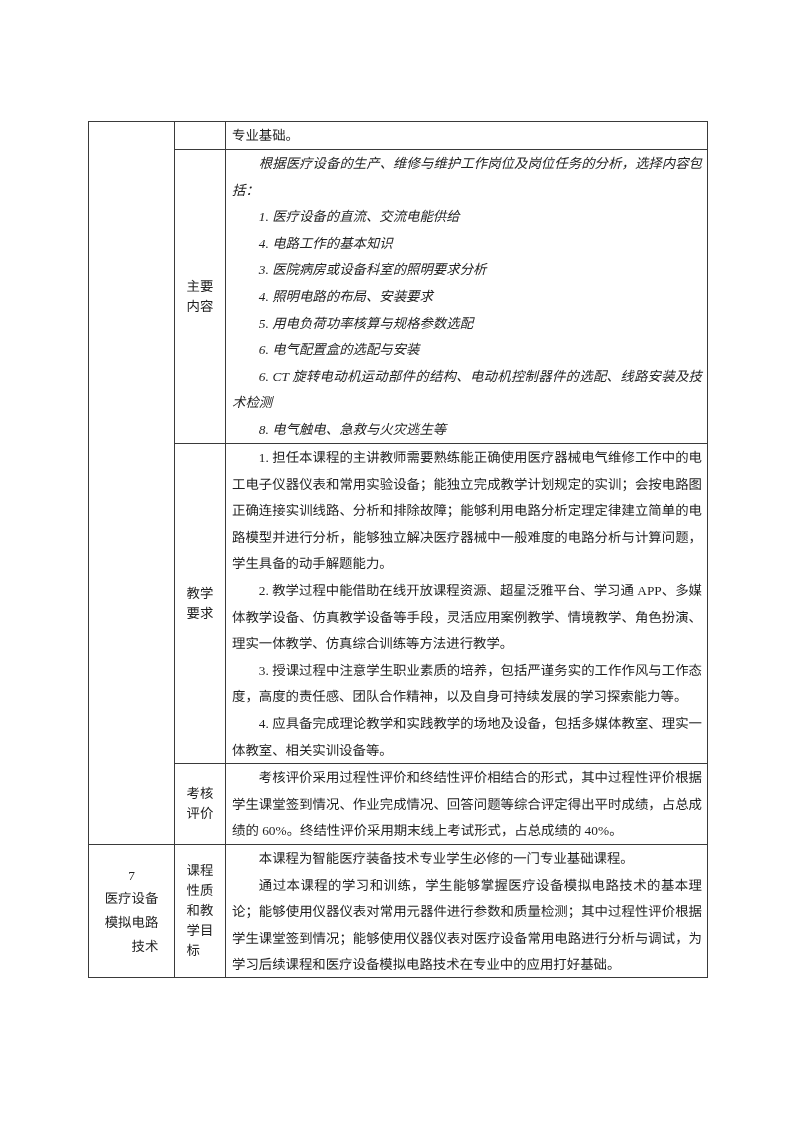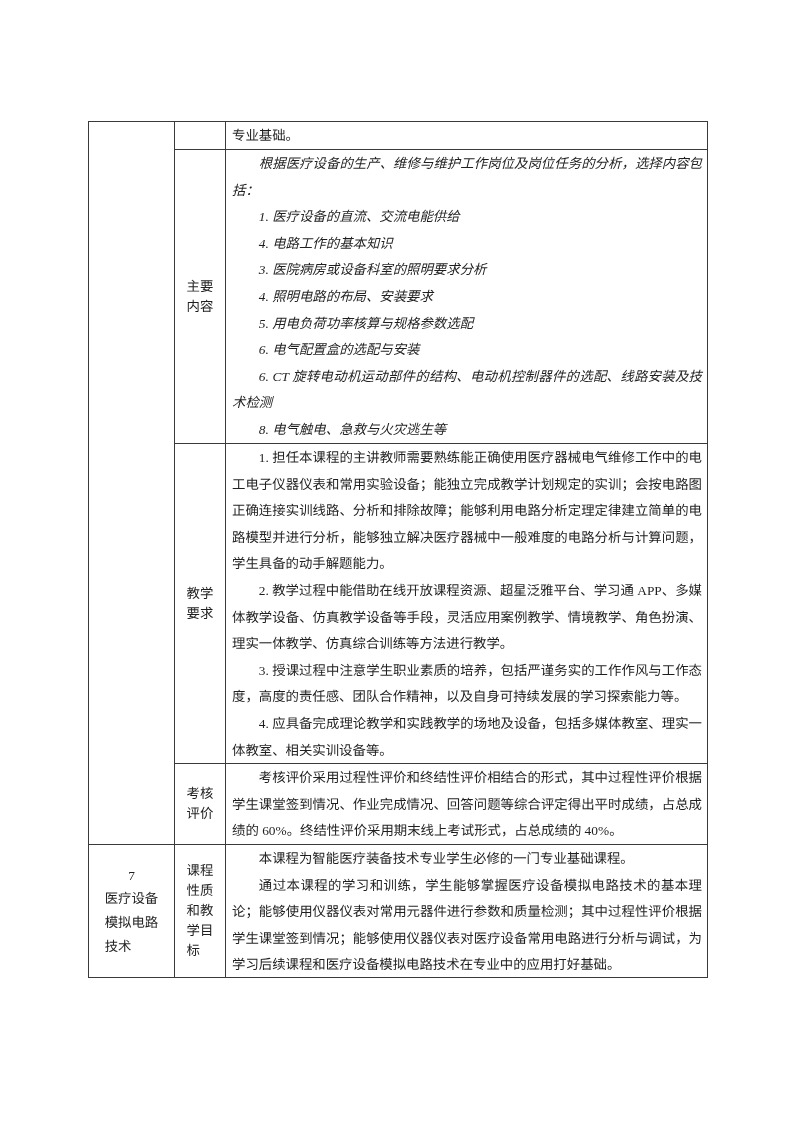--- a/index.html
+++ b/index.html
@@ -58,21 +58,21 @@
   }
   .course-cell { text-align: center; }
   .course-num {
     line-height: 23px;
     text-align: center;
   }
   .course-name {
     width: 4em;
     margin: 0 auto;
     line-height: 24px;
-    text-align: left;
+    text-align: right;
   }
   .page-number {
     position: absolute;
     left: 0;
     right: 0;
     top: 1026px;
     text-align: center;
     font-size: 13px;
     color: #1f1f1f;
   }

